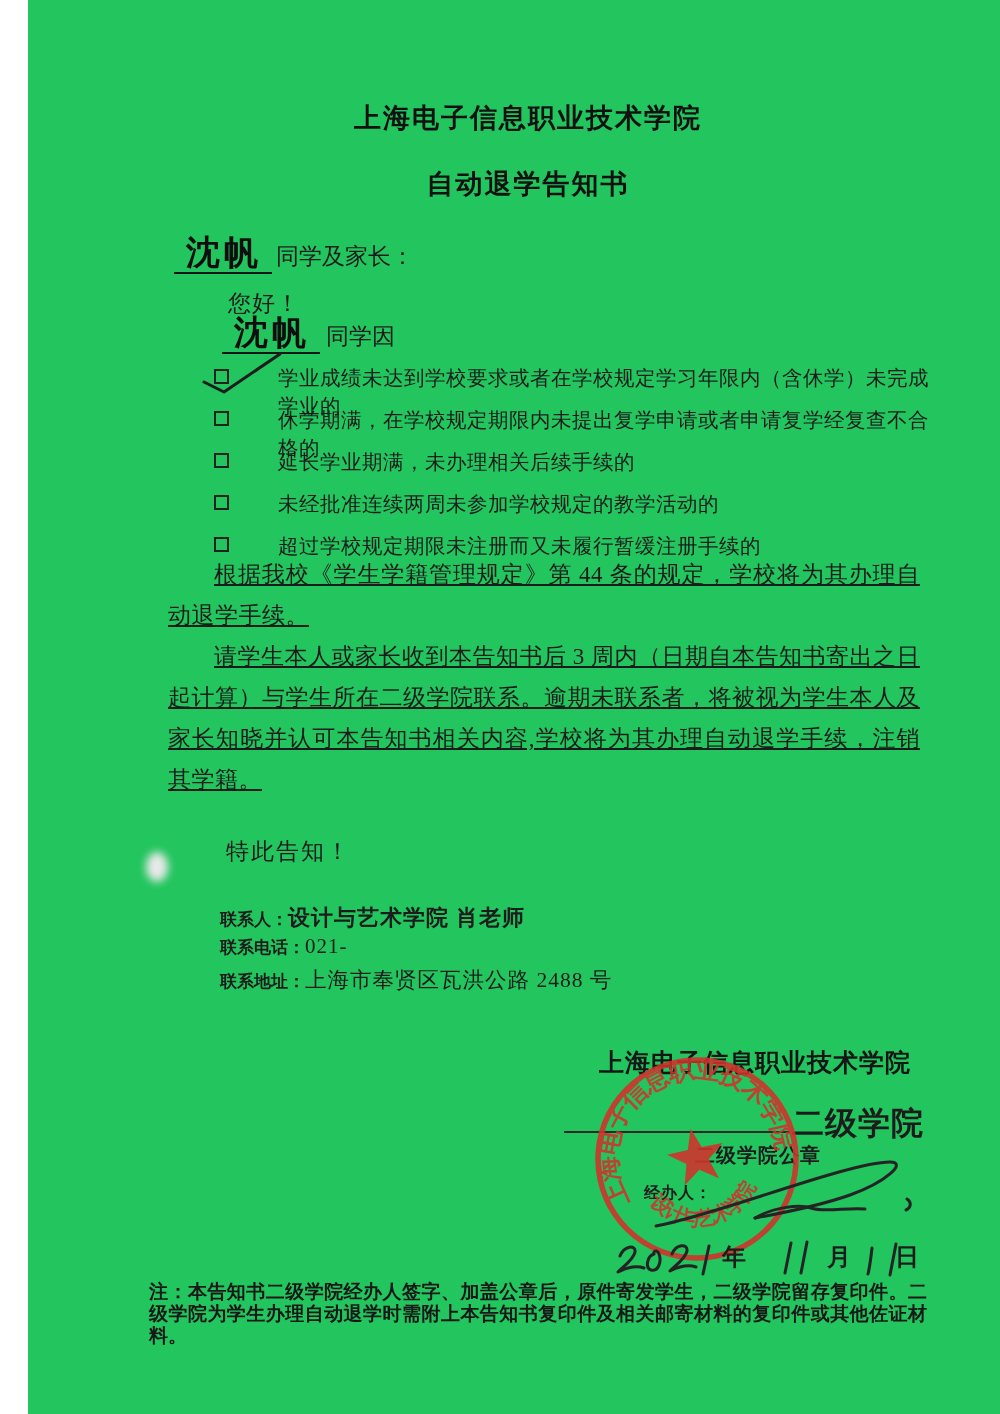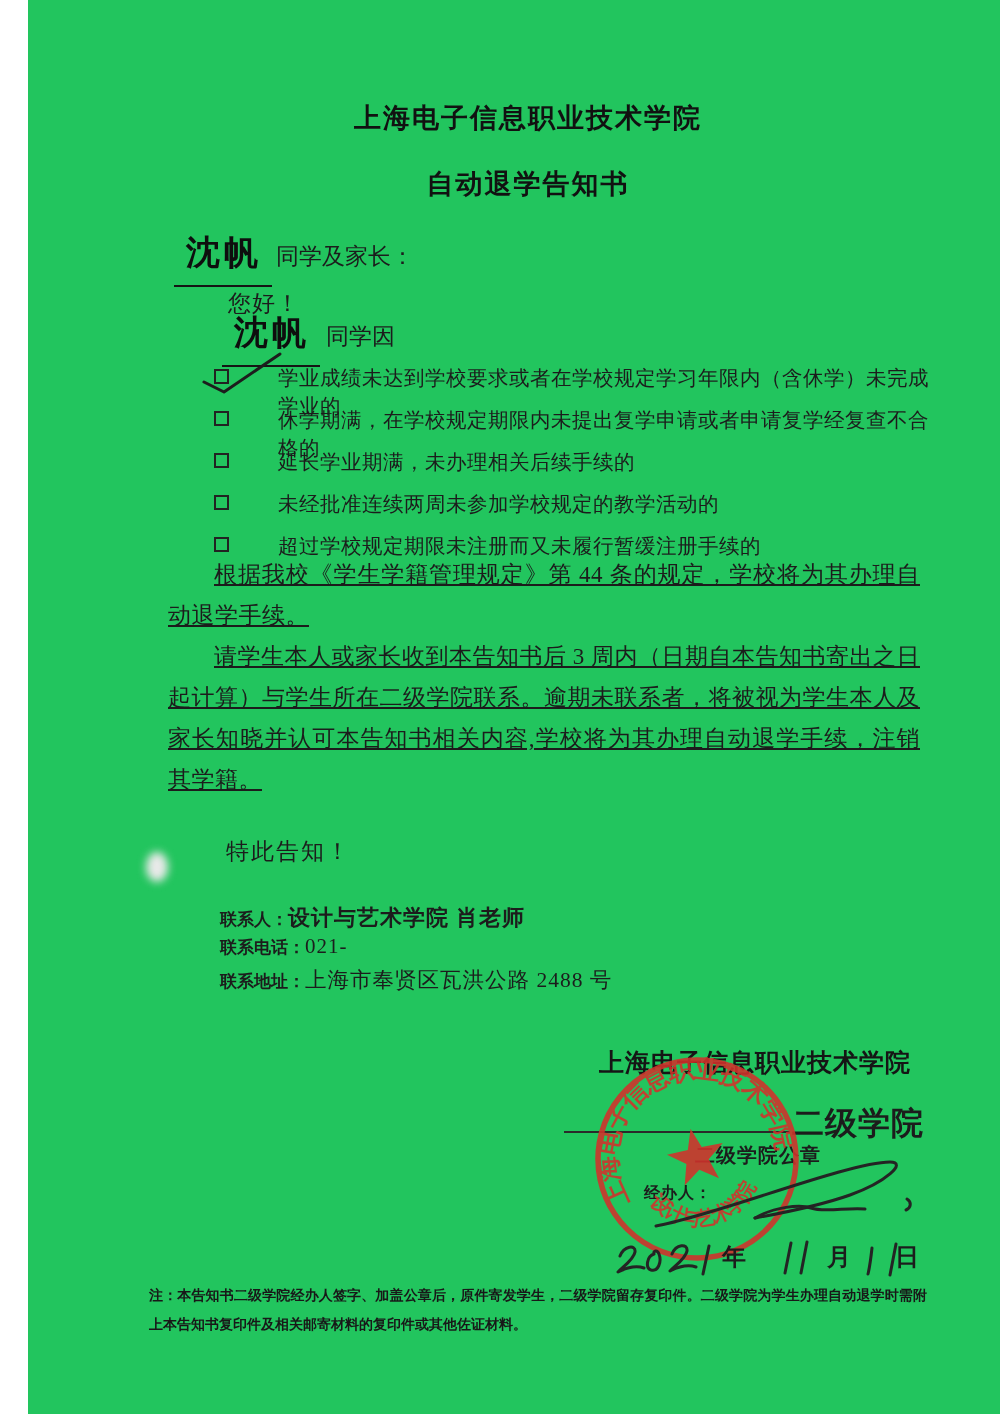--- a/index.html
+++ b/index.html
@@ -16,21 +16,21 @@
     font-family:"Liberation Sans", sans-serif; font-weight:bold;
     font-size:27px; letter-spacing:2px; color:#111;
   }
   .title { top:100px; }
   .subtitle { top:166px; }
 
   .name-line { display:flex; align-items:baseline; }
   .student-name {
     font-family:"Liberation Sans", sans-serif; font-weight:bold;
     font-size:34px; color:#0e0e0e; letter-spacing:4px;
-    border-bottom:2.5px solid #151515; padding:0 10px 14px 12px; line-height:1.1;
+    border-bottom:2.5px solid #151515; padding:0 10px 1px 12px; line-height:1.1;
   }
   .salutation { top:234px; left:146px; font-size:23px; }
   .salutation .suffix { margin-left:4px; }
   .greeting { top:288px; left:200px; font-size:23px; letter-spacing:1px; }
   .because  { top:314px; left:194px; font-size:23px; }
   .because .suffix { margin-left:6px; }
 
   .reasons { top:364px; left:186px; width:730px; }
   .reason  { display:flex; align-items:flex-start; height:42px; font-size:20.5px; letter-spacing:0.5px;gap:36px; }
   .cbox {
@@ -68,21 +68,21 @@
   .u-month { left:799px; }
   .u-day   { left:867px; }
   .hand { stroke:#242424; stroke-width:3; fill:none; stroke-linecap:round; stroke-linejoin:round; }
 
   .stamp { top:1054px; left:564px; width:210px; height:210px;
            transform:rotate(-12deg); opacity:0.88; }
   .scribble { top:1146px; left:596px; width:300px; height:95px; }
 
   .note { top:1281px; left:121px; width:778px;
           font-family:"Liberation Sans", sans-serif; font-weight:bold;
-          font-size:14px; line-height:29px; text-align:justify; color:#181818; }
+          font-size:19px; line-height:22px; text-align:justify; color:#181818; }
 
   .smudge { top:852px; left:118px; width:22px; height:30px; background:#e9e9e9;
             border-radius:50%; filter:blur(4px); }
 </style>
 </head>
 <body>
 
 <div class="doc">
 
   <div class="abs title">上海电子信息职业技术学院</div>

